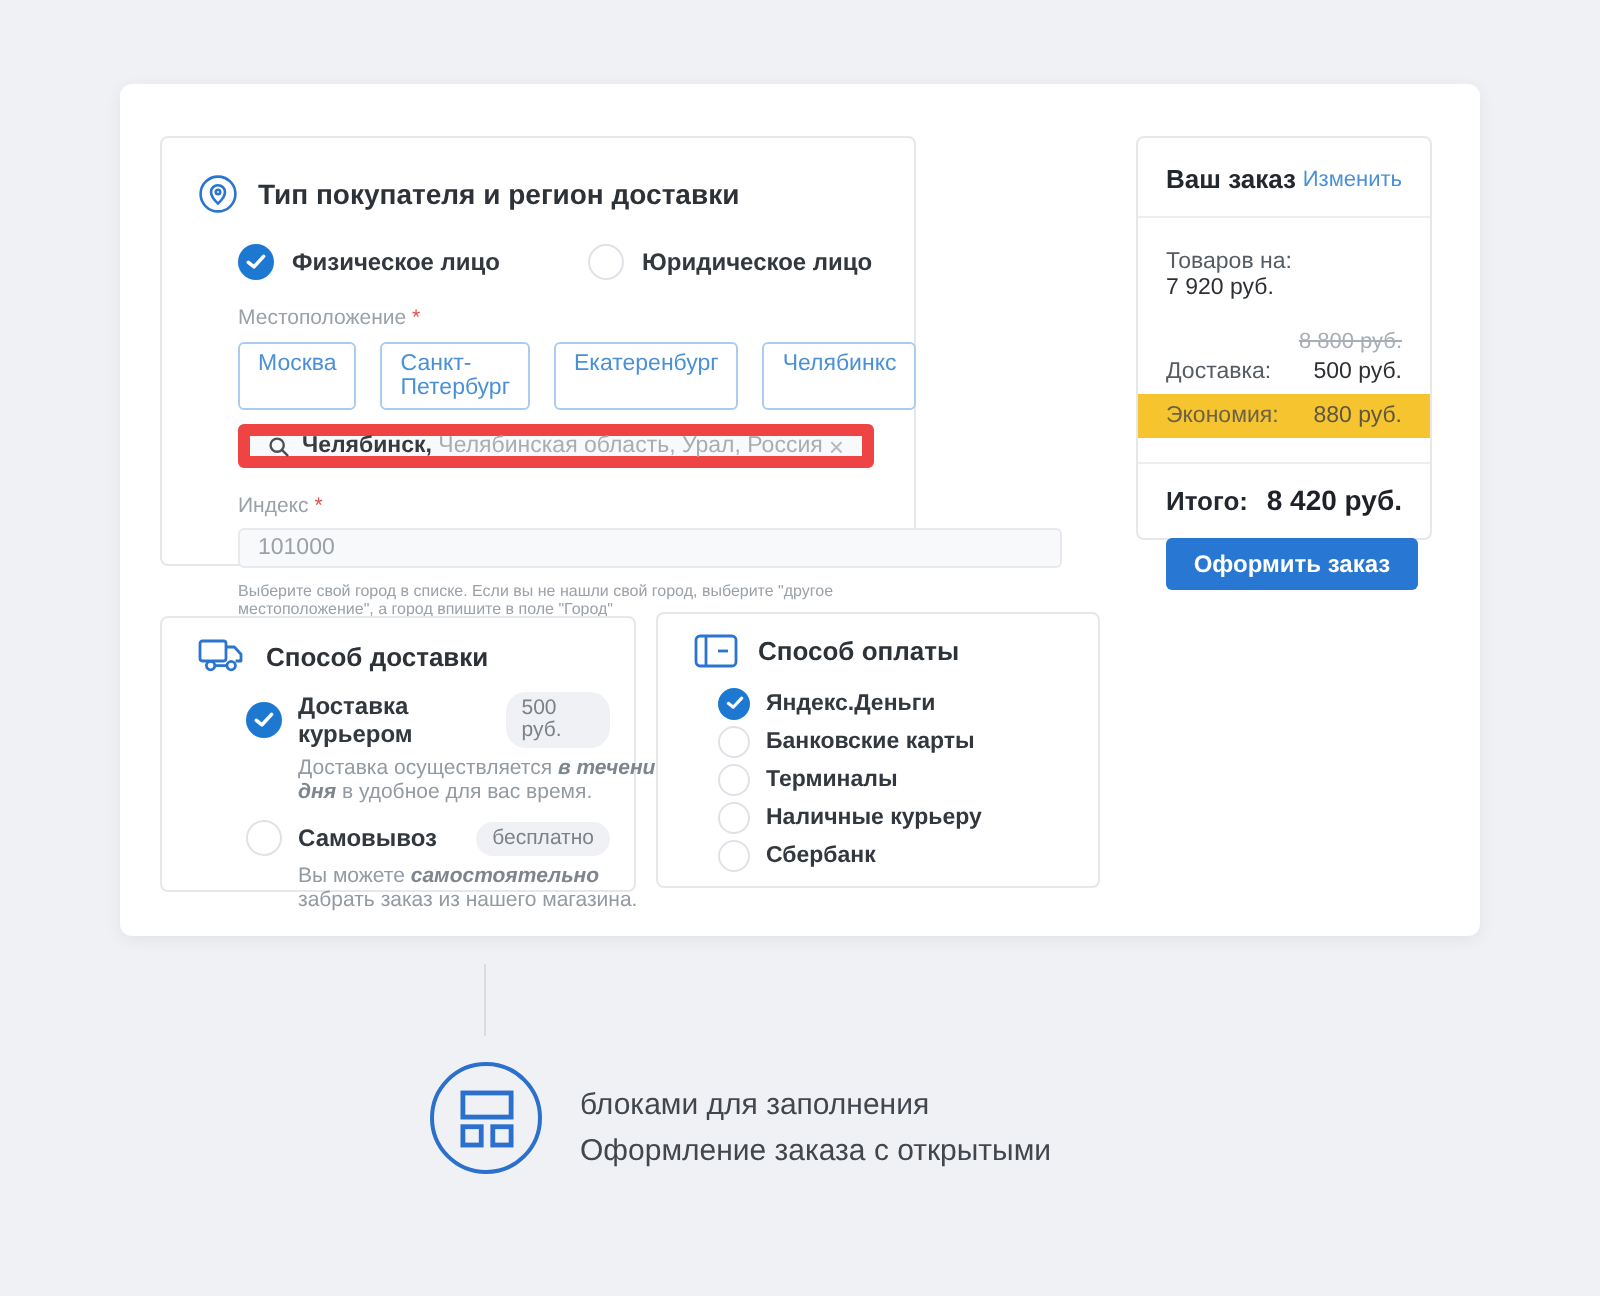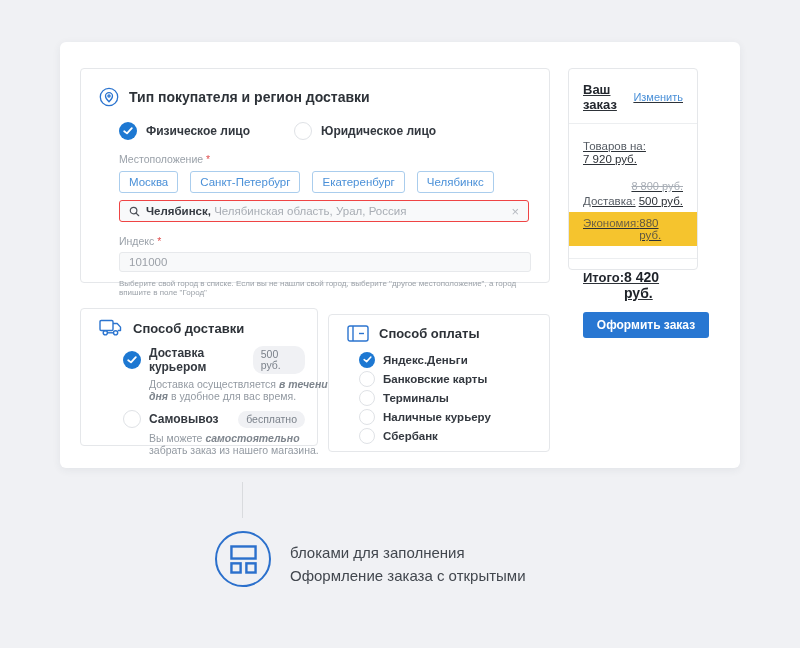--- a/index.html
+++ b/index.html
@@ -12,54 +12,54 @@
     color:#2d3238;
   }
   .card {
     position:absolute; left:60px; top:42px; width:680px; height:426px;
     background:#ffffff; border-radius:6px;
     box-shadow:0 2px 8px rgba(45,55,75,0.07);
   }
   .panel { border:1px solid #e5e7ea; border-radius:4px; background:#fff; position:absolute; }
 
   
-  .region-box { left:20px; top:26px; width:470px; height:215px; }
+  .region-box { left:20px; top:26px; width:378px; height:215px; }
   .box-header { display:flex; align-items:center; margin:18px 0 0 18px; }
   .box-title { font-size:14px; font-weight:bold; color:#2d3238; margin-left:10px; }
   .radio-row { display:flex; margin:15px 0 0 38px; gap:44px; }
   .radio-opt { display:flex; align-items:center; cursor:pointer; }
   .radio { width:18px; height:18px; border-radius:50%; flex:0 0 18px; }
   .radio.on { background:#1d78d2; display:flex; align-items:center; justify-content:center; }
   .radio.off { background:#fff; border:1px solid #dfe2e6; }
   .radio-label { font-size:12px; font-weight:bold; margin-left:9px; color:#33383f; }
   .field-label { margin:13px 0 0 38px; font-size:10.5px; color:#9aa1a9; }
   .req { color:#e05252; }
   .chips { display:flex; gap:12px; margin:6px 0 0 38px; }
   .chip {
     border:1px solid #aacded; color:#4a90d8; font-size:11.5px;
     padding:4px 9px; border-radius:3px; background:#fff; cursor:pointer; line-height:12px;
   }
   .search-input {
     margin:7px 20px 0 38px; height:22px; background:#f8f9fa;
-    border:1px solid #ef4444; border-radius:3px;
+    border:6px solid #ef4444; border-radius:3px;
     display:flex; align-items:center; padding:0 9px; font-size:11.5px;
   }
   .search-city { font-weight:bold; color:#363b42; margin-left:6px; white-space:pre; }
   .search-rest { color:#a8adb4; white-space:pre; }
   .clear-x { margin-left:auto; color:#b6bac0; font-size:13px; cursor:pointer; line-height:1; }
   .index-input {
     display:block; margin:5px 20px 0 38px; width:412px; height:20px;
     background:#f8f9fa; border:1px solid #e7e9ec; border-radius:3px;
     font-family:"Liberation Sans",sans-serif; font-size:11.5px; color:#7d838b; padding:0 9px;
   }
   .index-input::placeholder { color:#9ca1a8; opacity:1; }
   .helper { margin:7px 20px 0 38px; font-size:8px; color:#9ba1a8; }
 
   
-  .order-box { left:508px; top:26px; width:130px; height:202px;text-decoration:underline; }
+  .order-box { left:508px; top:26px; width:148px; height:202px; }
   .sum-header { display:flex; justify-content:space-between; align-items:center; padding:13px 14px 11px; }
   .sum-title { font-size:13px; font-weight:bold; color:#23272e; }
   .sum-edit { font-size:11px; color:#4a90d8; cursor:pointer; }
   .sum-divider { height:1px; background:#eceef0; }
   .sum-row { display:flex; justify-content:space-between; padding:0 14px; font-size:11.5px; line-height:13px; margin-top:3px; color:#565c64; }
   .sum-row.first { margin-top:16px;flex-direction:column; }
   .sum-row .val { color:#2c3036; }
   .sum-old { text-align:right; padding:0 14px; font-size:11px; line-height:12px; margin-top:14px; color:#a8aeb6; text-decoration:line-through; }
   .sum-savings { display:flex; justify-content:space-between; background:#f5c42e; padding:5px 14px; margin-top:4px; font-size:11.5px; color:#6d6246; }
   .sum-savings .val { color:#5f5740; }
@@ -67,21 +67,21 @@
   .sum-total { display:flex; justify-content:space-between; padding:10px 14px 0; align-items:baseline; }
   .sum-total .lbl { font-size:13px; font-weight:bold; color:#23272e; }
   .sum-total .val { font-size:14px; font-weight:bold; color:#1e2228; }
   .order-btn {
     margin:11px 14px 0; height:26px; width:126px; background:#2877d2; border:none; border-radius:3px;
     color:#fff; font-family:"Liberation Sans",sans-serif; font-weight:bold; font-size:12px; cursor:pointer;
   }
 
   
   .delivery-box { left:20px; top:266px; width:238px; height:138px; }
-  .payment-box  { left:268px; top:272px; width:222px; height:138px; }
+  .payment-box  { left:268px; top:264px; width:222px; height:138px; }
   .small-title { font-size:13px; font-weight:bold; color:#2d3238; margin-left:10px; }
   .opt-row { display:flex; align-items:center; margin:9px 12px 0 42px; cursor:pointer; }
   .opt-row.second { margin-top:8px; }
   .opt-label { font-size:12px; font-weight:bold; margin-left:8px; color:#33383f; }
   .badge { margin-left:auto; background:#f0f1f4; color:#7b828b; font-size:10.5px; padding:3px 8px; border-radius:10px; line-height:11px; }
   .opt-desc { margin:4px 0 0 68px; width:185px; font-size:10.5px; line-height:12px; color:#939aa2; }
   .desc-em { font-weight:bold; font-style:italic; color:#7e858d; }
   .pay-list { margin:10px 0 0 30px; }
   .pay-row { display:flex; align-items:center; margin-bottom:4px; height:15px; cursor:pointer; }
   .pay-row .radio { width:16px; height:16px; flex:0 0 16px; }

